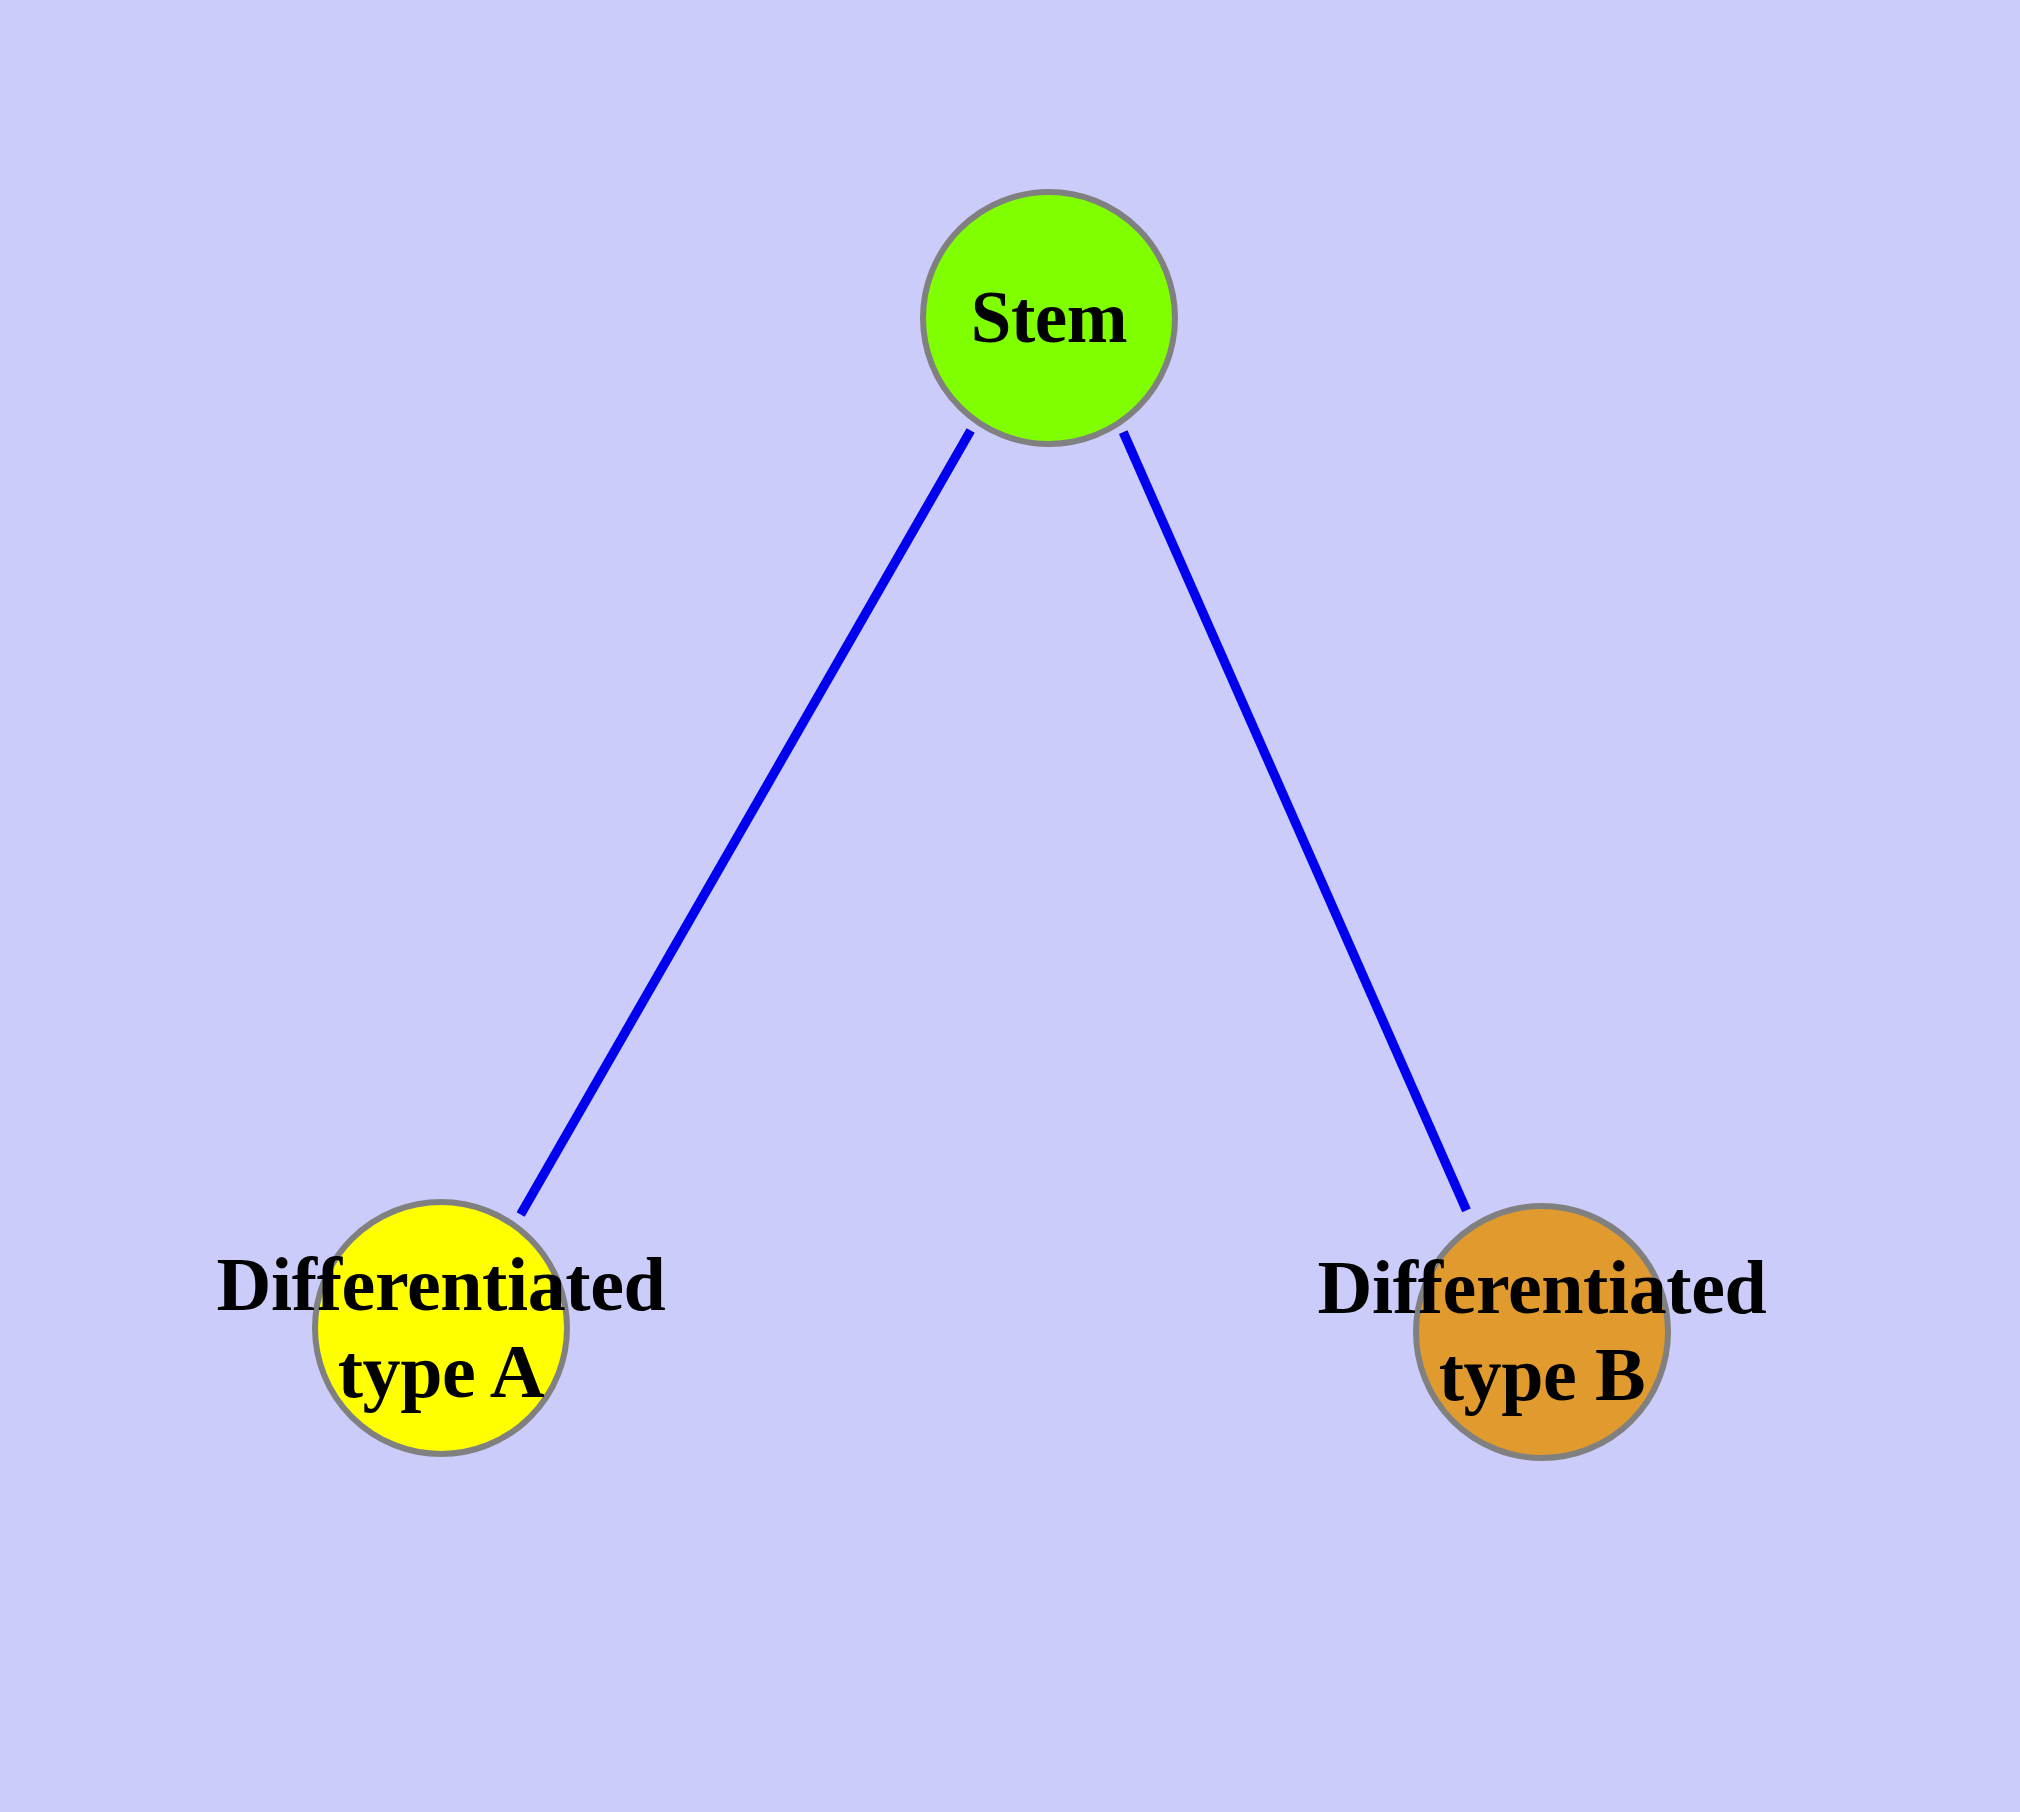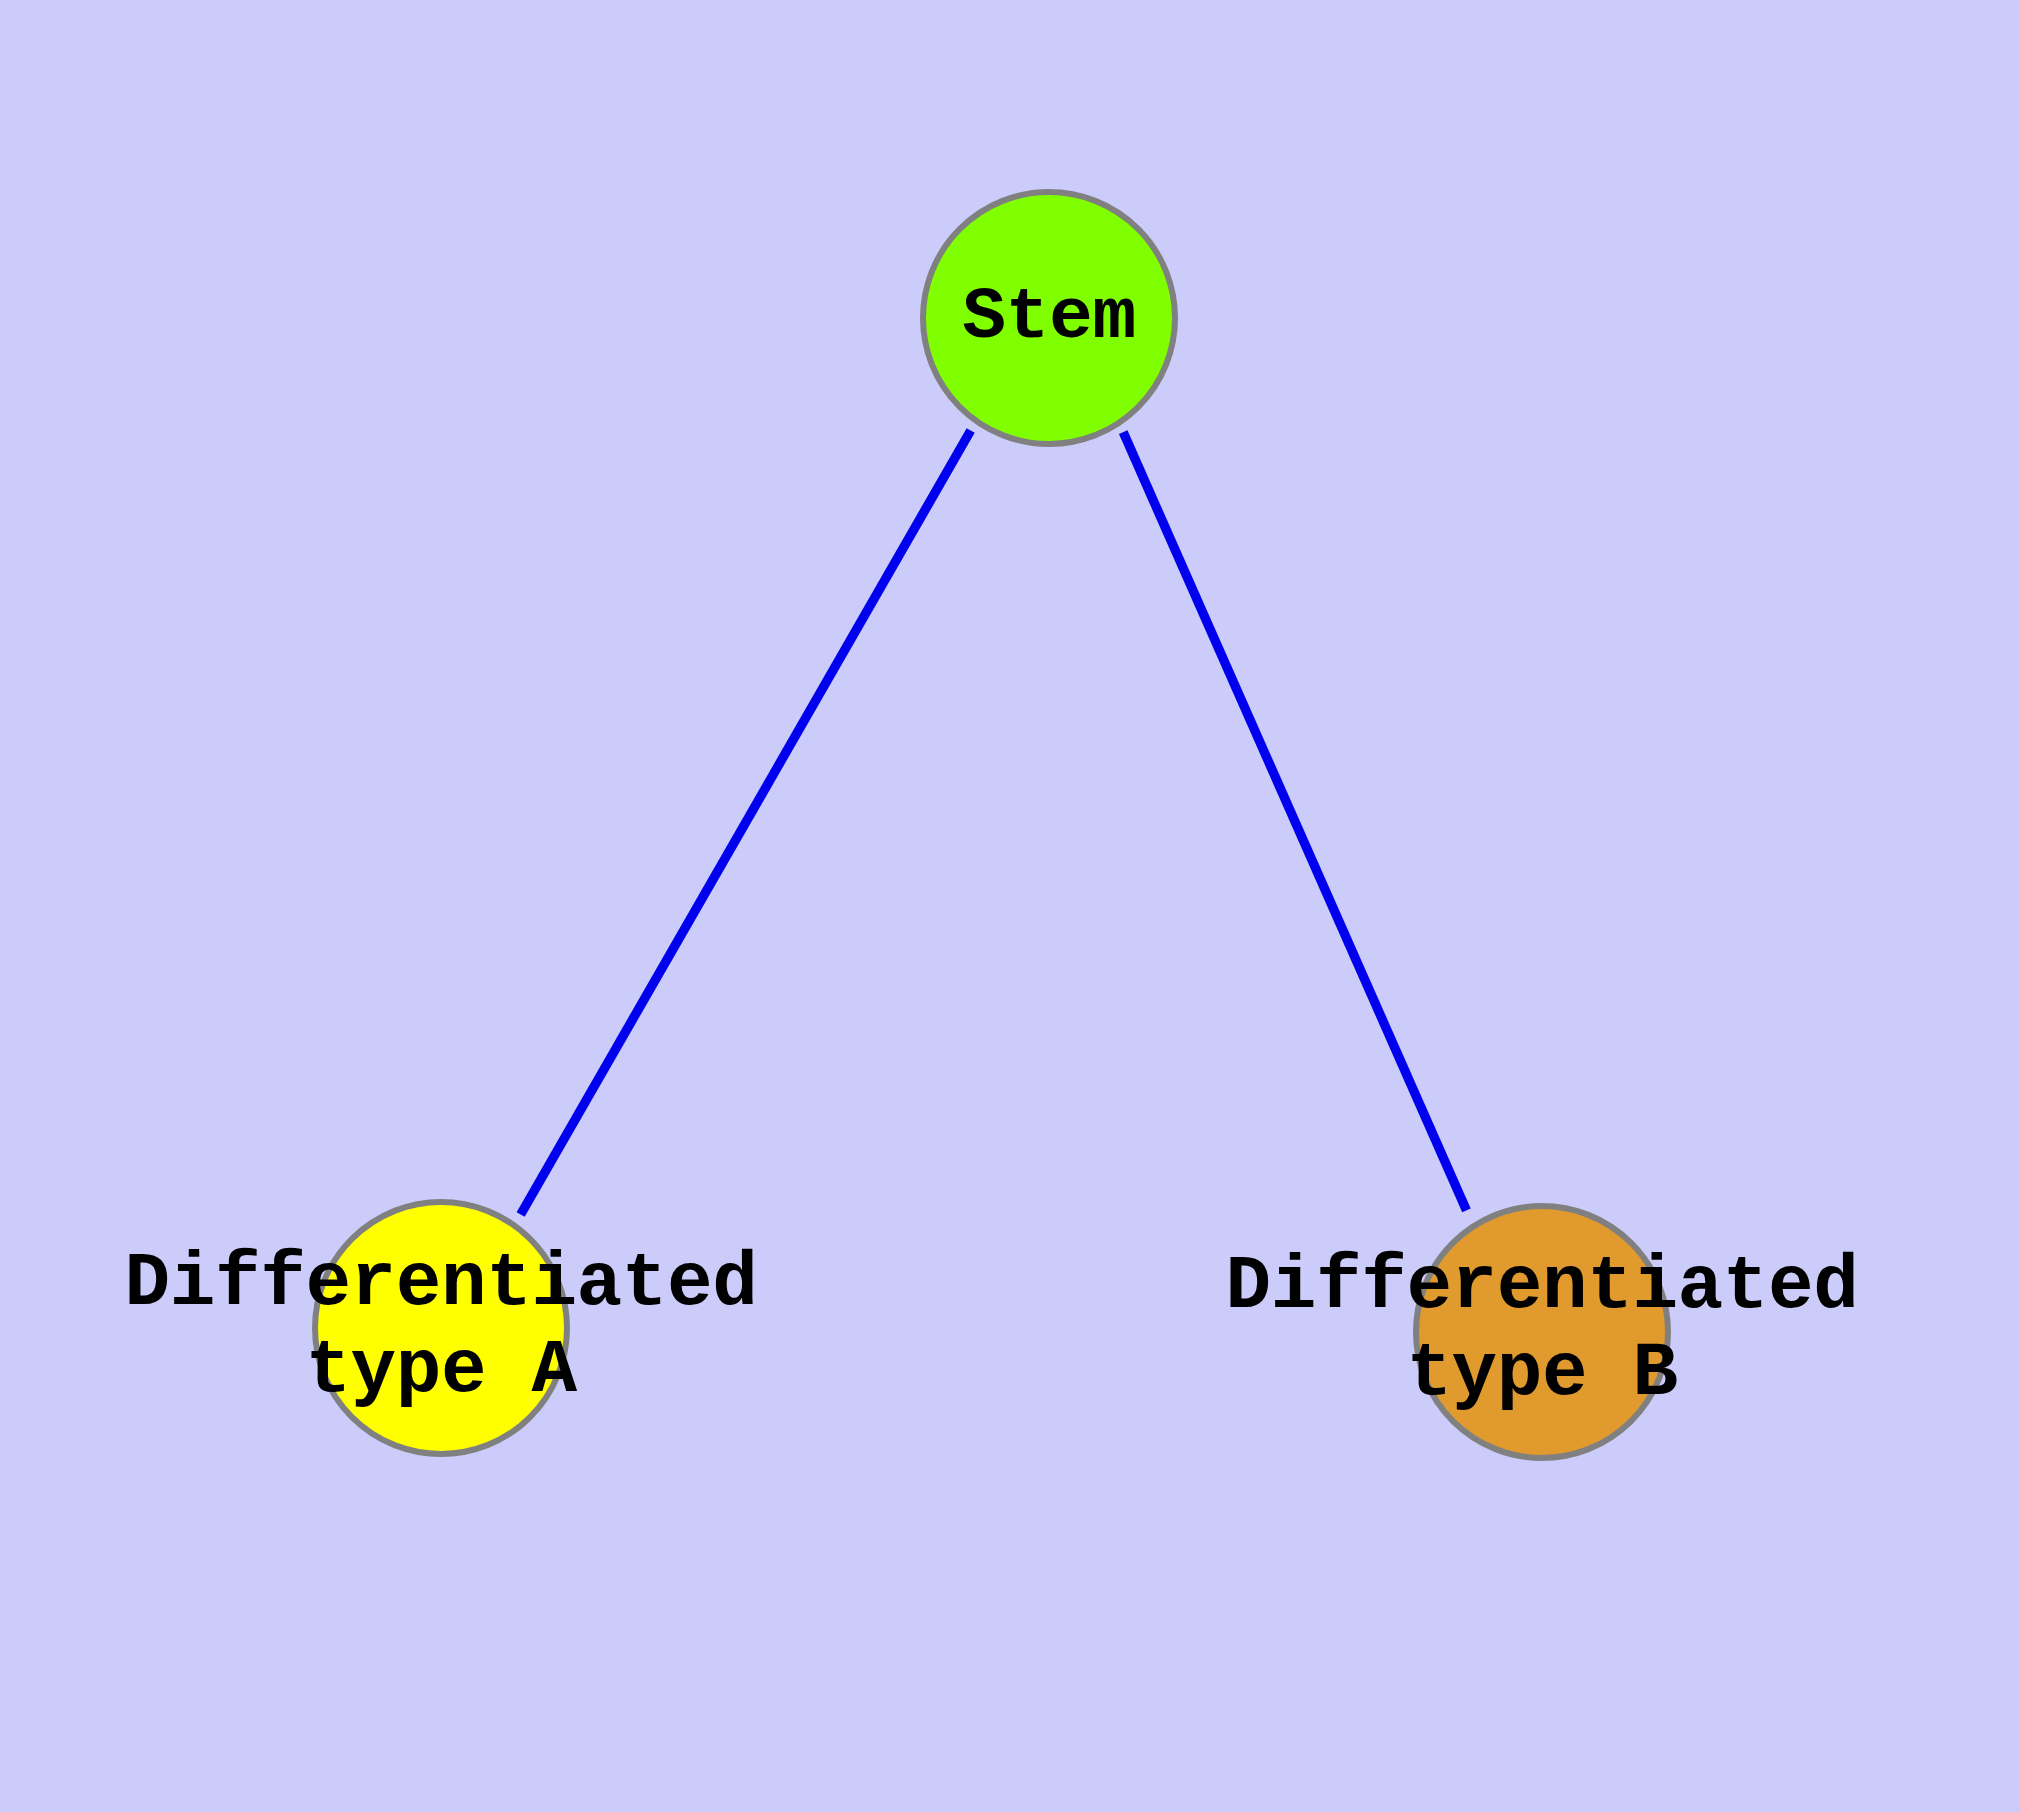--- a/index.html
+++ b/index.html
@@ -6,21 +6,21 @@
     margin: 0;
     padding: 0;
     background: #ffffff;
   }
   #canvas {
     position: relative;
     width: 2021px;
     height: 1812px;
     background: #ccccfa;
     overflow: hidden;
-    font-family: Liberation Mono, monospace;
+    font-family: Liberation Serif, serif;
   }
   #edge-layer {
     position: absolute;
     left: 0;
     top: 0;
     width: 2021px;
     height: 1812px;
   }
   .node {
     position: absolute;

